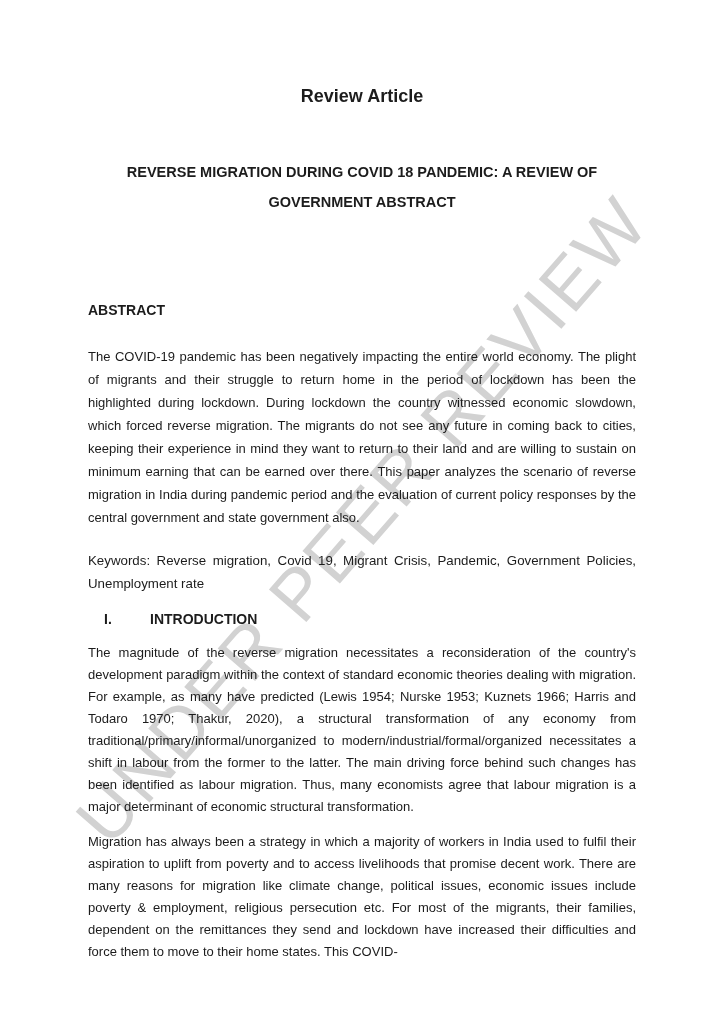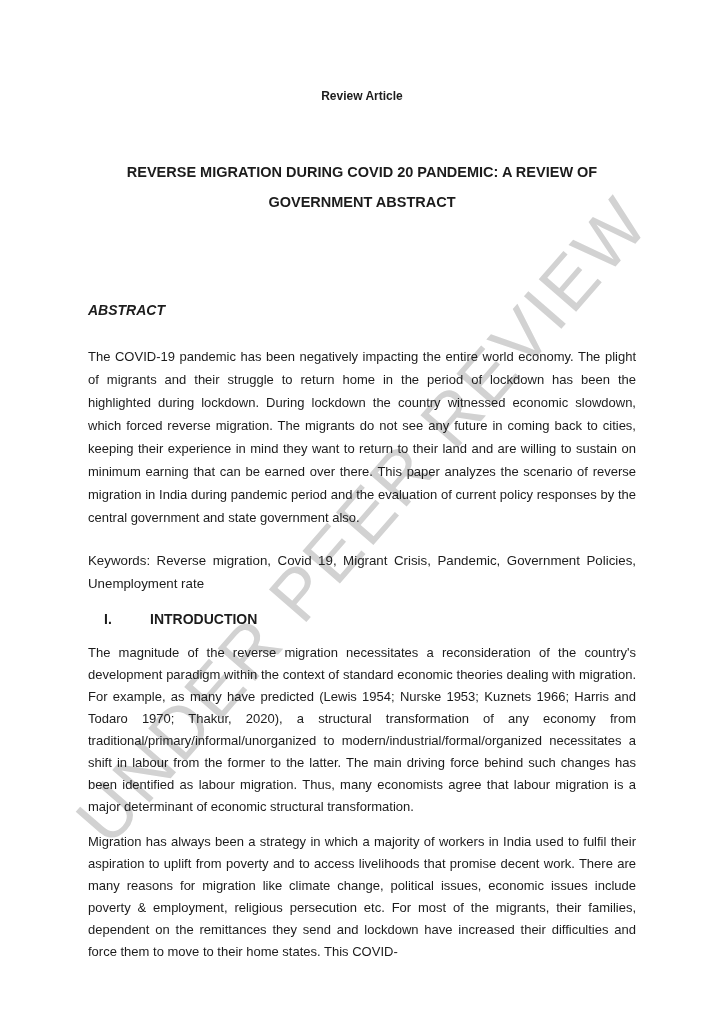--- a/index.html
+++ b/index.html
@@ -34,36 +34,35 @@
   .content {
     position: relative;
     z-index: 1;
     padding: 88px 88px 0 88px;
     box-sizing: border-box;
   }
   .article-type {
     margin: 0;
     text-align: center;
     font-weight: bold;
-    font-size: 12px;
+    font-size: 18px;
     line-height: 17px;
   }
   .paper-title {
     margin: 52px 0 0 0;
     text-align: center;
     font-weight: bold;
     font-size: 14.5px;
     line-height: 30px;
   }
   .abstract-heading {
     margin: 84px 0 0 0;
     font-weight: bold;
     font-size: 14px;
     line-height: 18px;
-    font-style: italic;
   }
   .abstract-body {
     margin: 26px 0 0 0;
     font-size: 13px;
     line-height: 23px;
     text-align: justify;
   }
   .keywords-line {
     margin: 20px 0 0 0;
     font-size: 13.3px;
@@ -98,21 +97,21 @@
 <body>
 
 <div class="page">
 
   <div class="watermark">UNDER PEER REVIEW</div>
 
   <div class="content">
 
     <p class="article-type">Review Article</p>
 
-    <h1 class="paper-title"><span>REVERSE MIGRATION DURING COVID 20 PANDEMIC: A REVIEW OF</span><br><span>GOVERNMENT ABSTRACT</span></h1>
+    <h1 class="paper-title"><span>REVERSE MIGRATION DURING COVID 18 PANDEMIC: A REVIEW OF</span><br><span>GOVERNMENT ABSTRACT</span></h1>
 
     <h2 class="abstract-heading">ABSTRACT</h2>
 
     <p class="abstract-body">The COVID-19 pandemic has been negatively impacting the entire world economy. The plight of migrants and their struggle to return home in the period of lockdown has been the highlighted during lockdown. During lockdown the country witnessed economic slowdown, which forced reverse migration. The migrants do not see any future in coming back to cities, keeping their experience in mind they want to return to their land and are willing to sustain on minimum earning that can be earned over there. This paper analyzes the scenario of reverse migration in India during pandemic period and the evaluation of current policy responses by the central government and state government also.</p>
 
     <p class="keywords-line">Keywords: Reverse migration, Covid 19, Migrant Crisis, Pandemic, Government Policies, Unemployment rate</p>
 
 
     <h2 class="section-heading">
       <span class="sec-num">I.</span>

